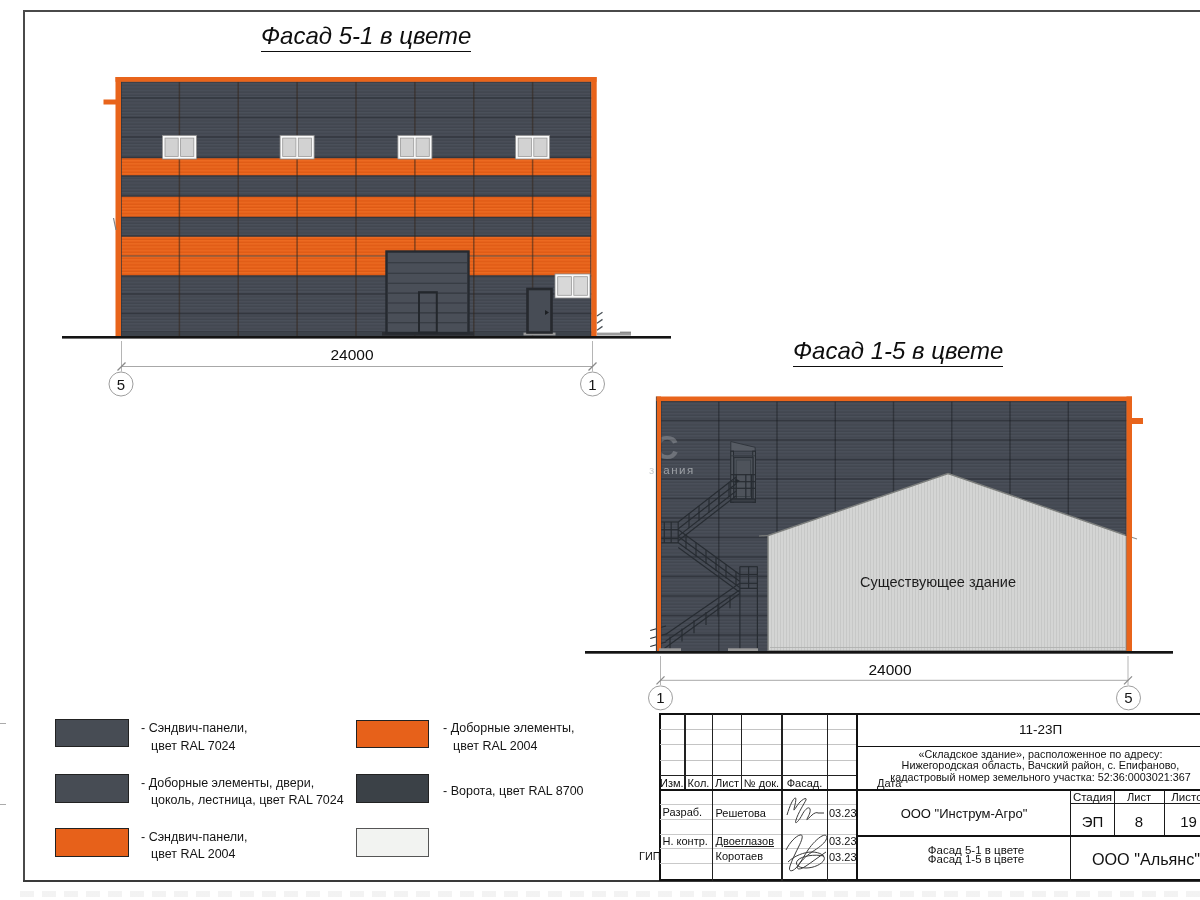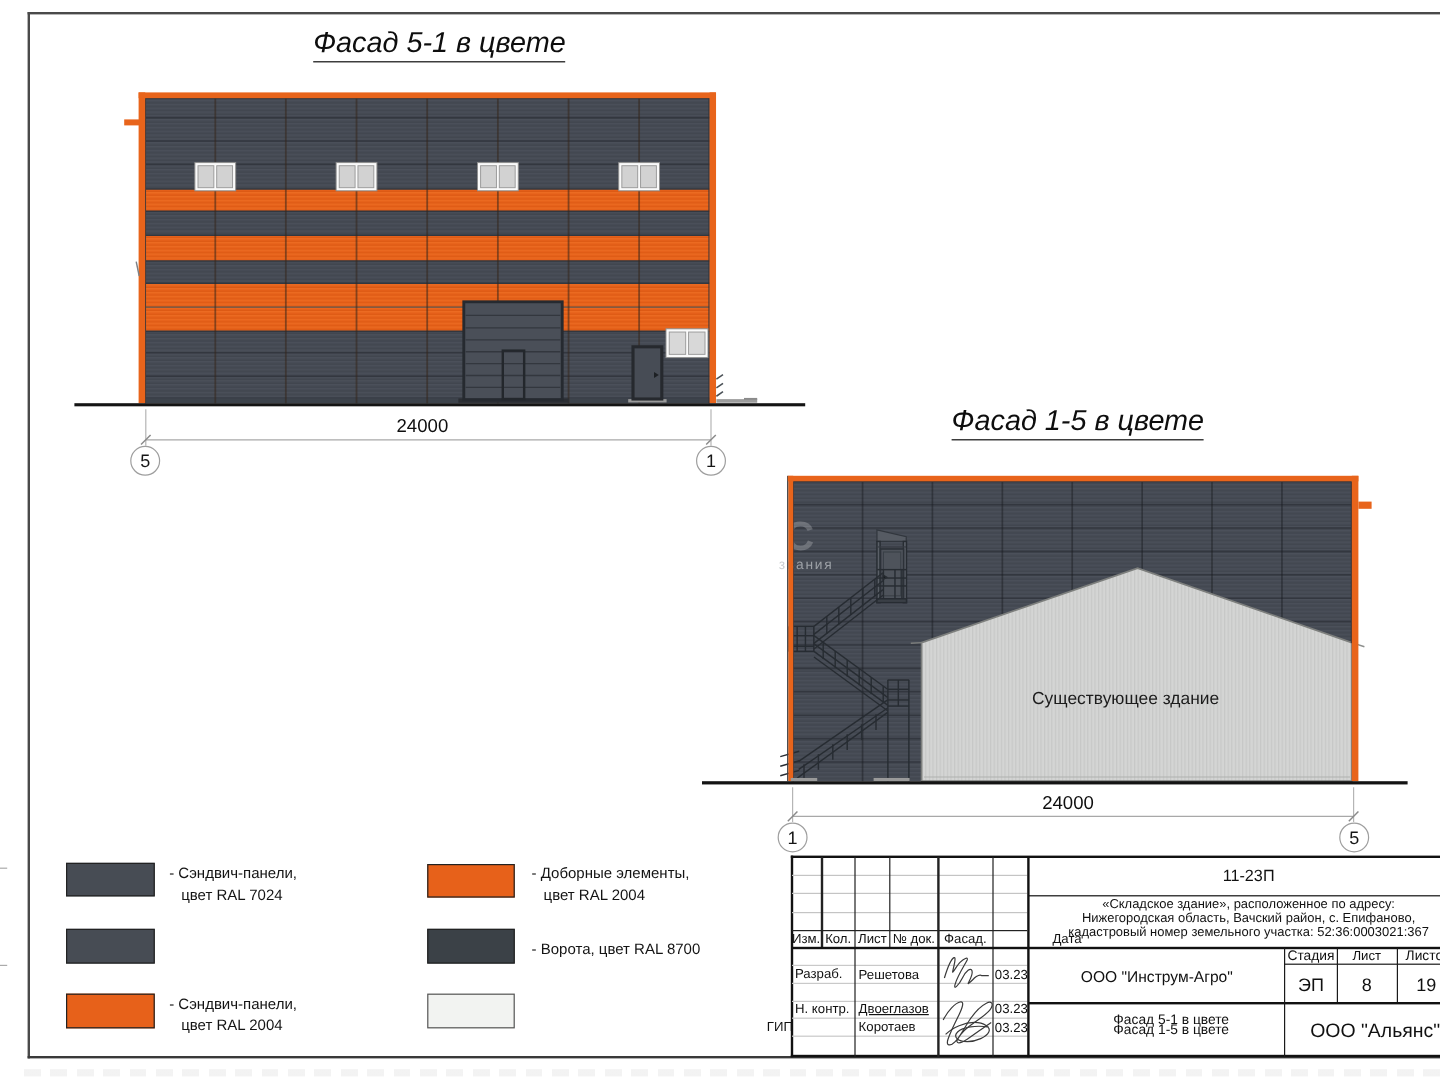--- a/index.html
+++ b/index.html
@@ -358,20 +358,21 @@
 <text x="1128.5" y="703.4" font-size="15" fill="#161616" text-anchor="middle">5</text>
 </g>
 </svg>
 
 <div class="abs" style="left:54.5px;top:718.5px;width:74px;height:28.5px;background:#474c54;border:1px solid #222;box-sizing:border-box;"></div>
 
 <div class="abs" style="left:141px;top:720px;font-size:12.5px;color:#141414;line-height:17.5px;">- Сэндвич-панели,<br><span style="margin-left:10px;">цвет RAL 7024</span></div>
 
 <div class="abs" style="left:54.5px;top:774px;width:74px;height:28.5px;background:#474c54;border:1px solid #222;box-sizing:border-box;"></div>
 
+<div class="abs" style="left:141px;top:774.5px;font-size:12.5px;color:#141414;line-height:17.5px;">- Доборные элементы, двери,<br><span style="margin-left:10px;">цоколь, лестница, цвет RAL 7024</span></div>
 
 <div class="abs" style="left:54.5px;top:827.5px;width:74px;height:29px;background:#e7611a;border:1px solid #222;box-sizing:border-box;"></div>
 
 <div class="abs" style="left:141px;top:828.5px;font-size:12.5px;color:#141414;line-height:17.5px;">- Сэндвич-панели,<br><span style="margin-left:10px;">цвет RAL 2004</span></div>
 
 <div class="abs" style="left:356px;top:719.5px;width:73px;height:28.5px;background:#e7611a;border:1px solid #222;box-sizing:border-box;"></div>
 
 <div class="abs" style="left:443px;top:720px;font-size:12.5px;color:#141414;line-height:17.5px;">- Доборные элементы,<br><span style="margin-left:10px;">цвет RAL 2004</span></div>
 
 <div class="abs" style="left:356px;top:774px;width:73px;height:28.5px;background:#3b4147;border:1px solid #222;box-sizing:border-box;"></div>

